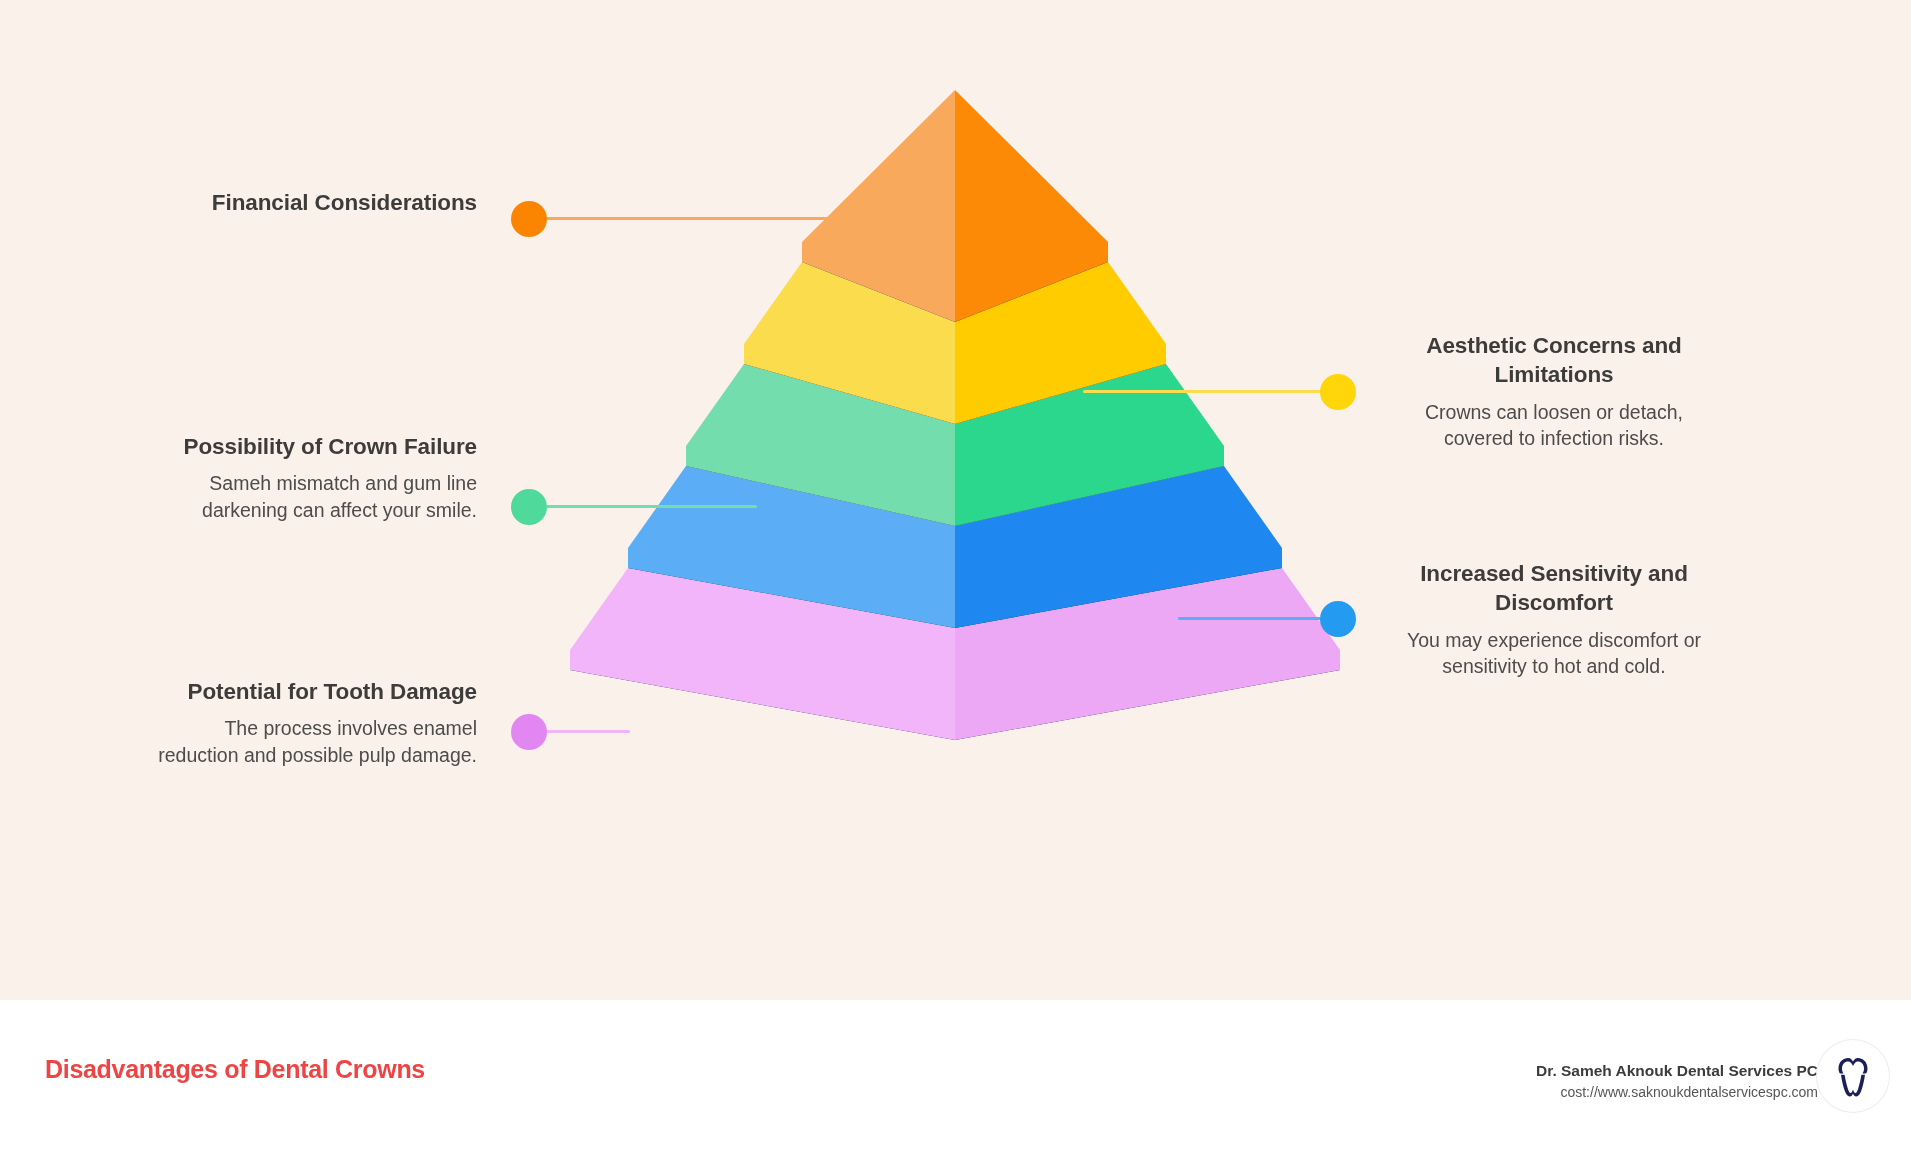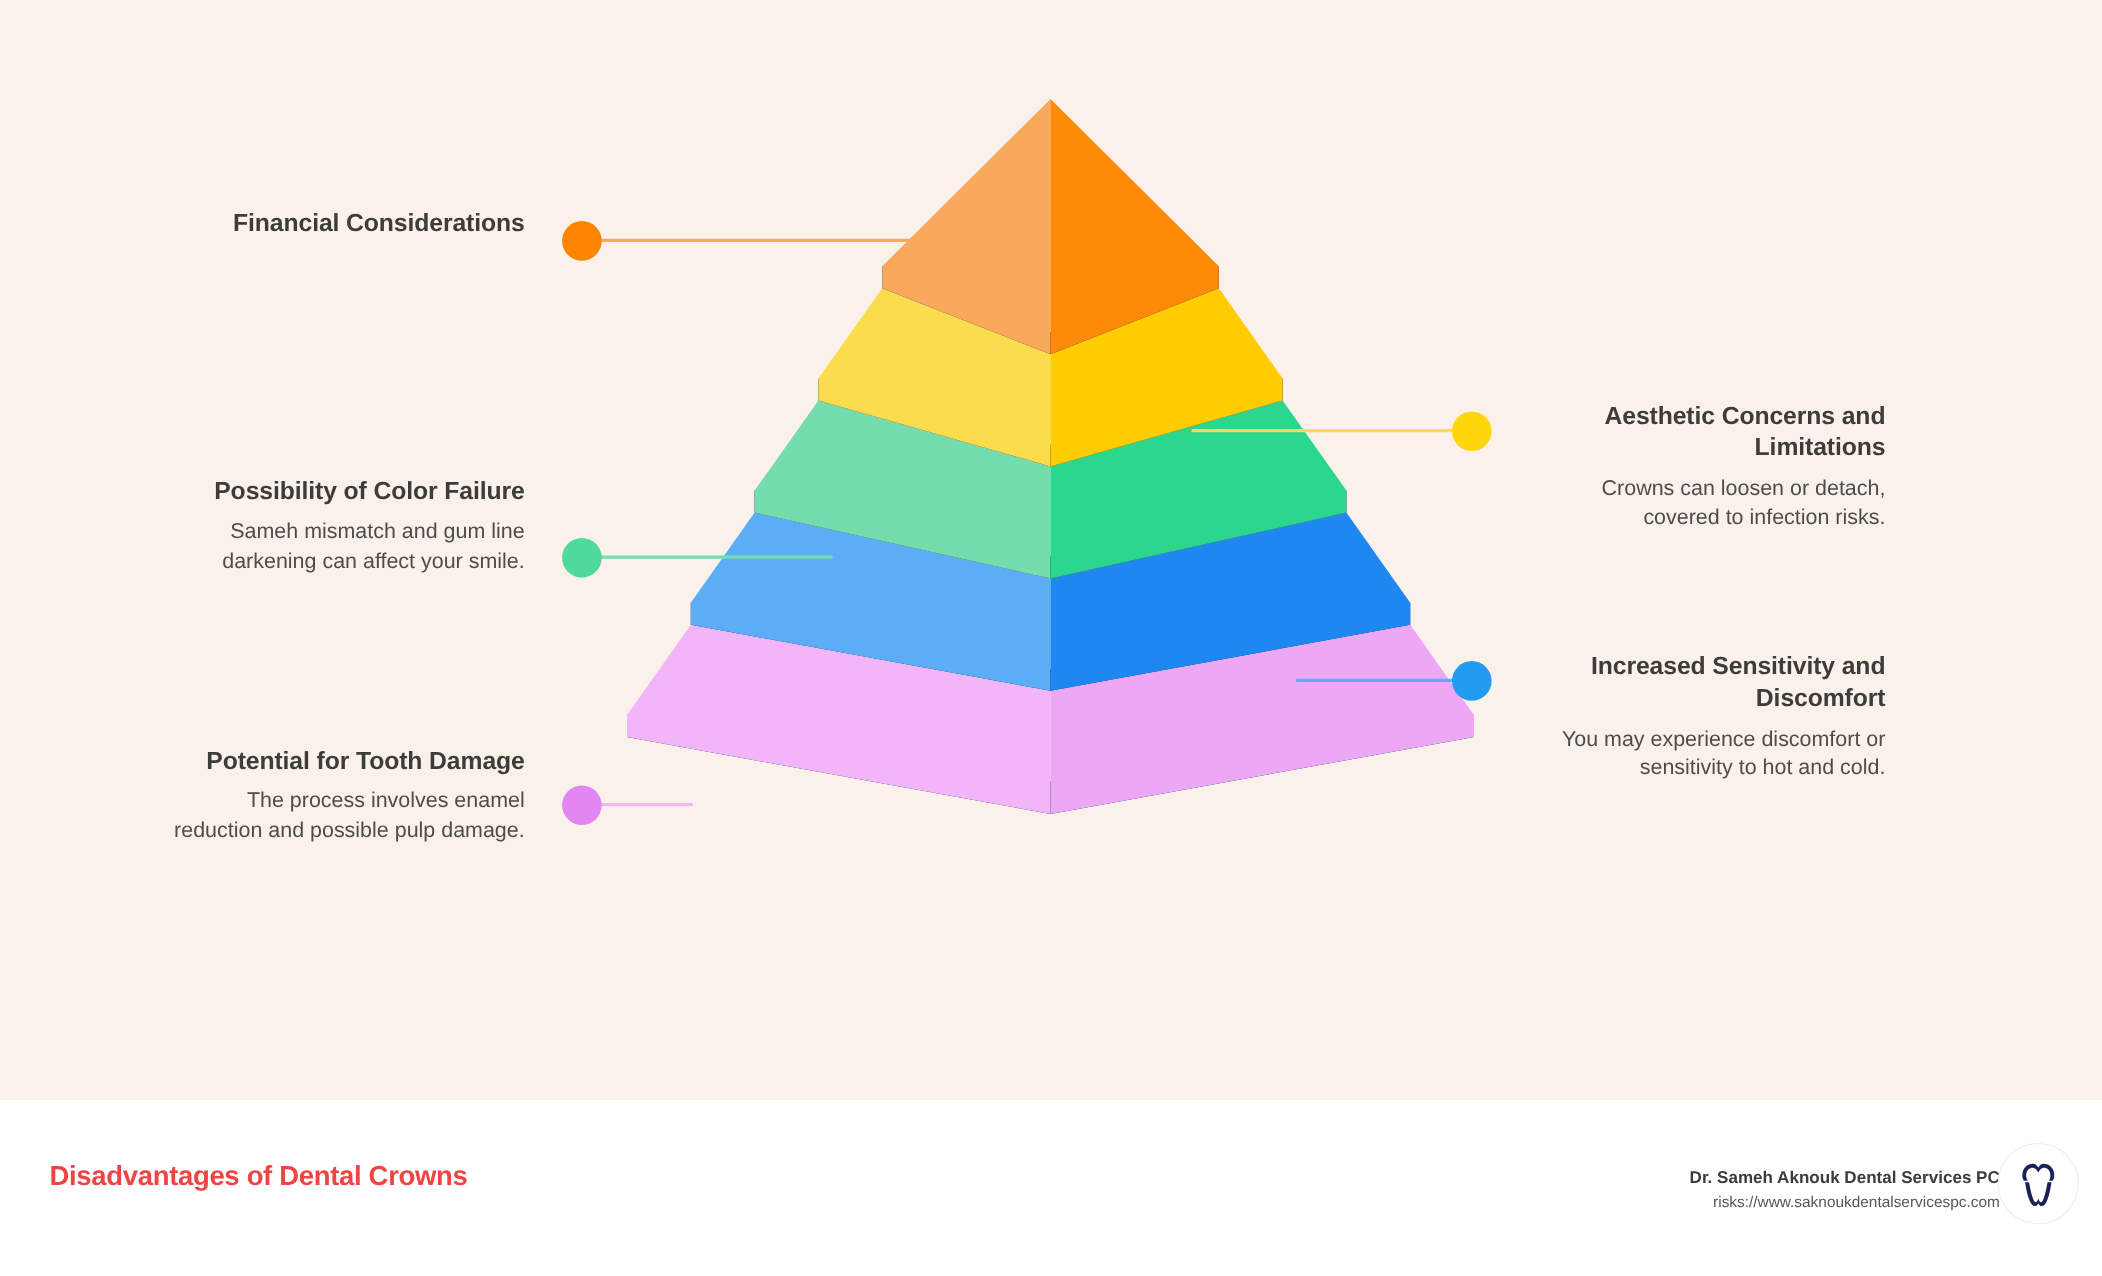--- a/index.html
+++ b/index.html
@@ -60,21 +60,21 @@
     letter-spacing: -0.1px;
   }
   .callout .c-desc {
     font-size: 19.5px;
     font-weight: normal;
     color: #4C4C4B;
     line-height: 1.38;
     margin: 0;
   }
   .callout.left { text-align: right; }
-  .callout.right { text-align: right; margin-top: 32px; }
+  .callout.right { text-align: center; }
 
   
   .dot {
     position: absolute;
     width: 36px;
     height: 36px;
     border-radius: 50%;
   }
   .lead-line {
     position: absolute;
@@ -181,21 +181,21 @@
   <div class="lead-line" style="left:1083px; top:390px; width:243px; background:#FBDC4C;"></div>
   <div class="dot" style="left:1320px; top:374px; background:#FFD60A;"></div>
   <div class="callout right" style="left:1394px; top:331px;">
     <p class="c-title">Aesthetic Concerns and Limitations</p>
     <p class="c-desc">Crowns can loosen or detach, covered to infection risks.</p>
   </div>
 
   <div class="lead-line" style="left:545px; top:505px; width:212px; background:#73DDAD;"></div>
   <div class="dot" style="left:511px; top:489px; background:#4FD99B;"></div>
   <div class="callout left" style="left:157px; top:432px;">
-    <p class="c-title">Possibility of Color Failure</p>
+    <p class="c-title">Possibility of Crown Failure</p>
     <p class="c-desc">Sameh mismatch and gum line darkening can affect your smile.</p>
   </div>
 
   <div class="lead-line" style="left:1178px; top:617px; width:148px; background:#5BAEF5;"></div>
   <div class="dot" style="left:1320px; top:601px; background:#229BF0;"></div>
   <div class="callout right" style="left:1394px; top:559px;">
     <p class="c-title">Increased Sensitivity and Discomfort</p>
     <p class="c-desc">You may experience discomfort or sensitivity to hot and cold.</p>
   </div>
 
@@ -203,21 +203,21 @@
   <div class="dot" style="left:511px; top:714px; background:#E287F2;"></div>
   <div class="callout left" style="left:157px; top:677px;">
     <p class="c-title">Potential for Tooth Damage</p>
     <p class="c-desc">The process involves enamel reduction and possible pulp damage.</p>
   </div>
 
   <h1 class="page-title">Disadvantages of Dental Crowns</h1>
 
   <div class="brand-block">
     <div class="brand-name">Dr. Sameh Aknouk Dental Services PC</div>
-    <div class="brand-url">risks://www.saknoukdentalservicespc.com</div>
+    <div class="brand-url">cost://www.saknoukdentalservicespc.com</div>
   </div>
 
   <div class="brand-logo">
     <svg width="48" height="48" viewBox="0 0 48 48" xmlns="http://www.w3.org/2000/svg">
       <path d="M9.5 16.5 C9.5 9.5 14.5 6 19 6 C22 6 23.2 8.2 24 9.6 C24.8 8.2 26 6 29 6
                C33.5 6 38.5 9.5 38.5 16.5 C38.5 19 37.8 20.6 37.0 21.4
                L33.6 21.4 C34.4 20.2 35.0 18.6 35.0 16.6 C35.0 11.8 31.9 9.6 29.0 9.6
                C26.6 9.6 25.3 11.6 24.0 14.0 C22.7 11.6 21.4 9.6 19.0 9.6
                C16.1 9.6 13.0 11.8 13.0 16.6 C13.0 18.6 13.6 20.2 14.4 21.4
                L11.0 21.4 C10.2 20.6 9.5 19 9.5 16.5 Z" fill="#1B2157"></path>

